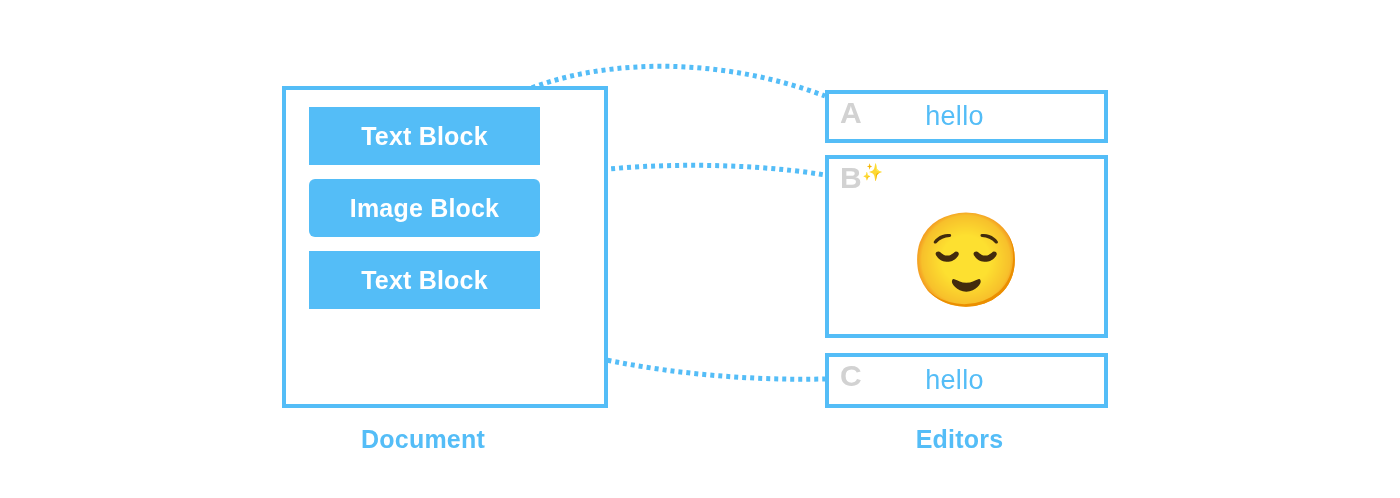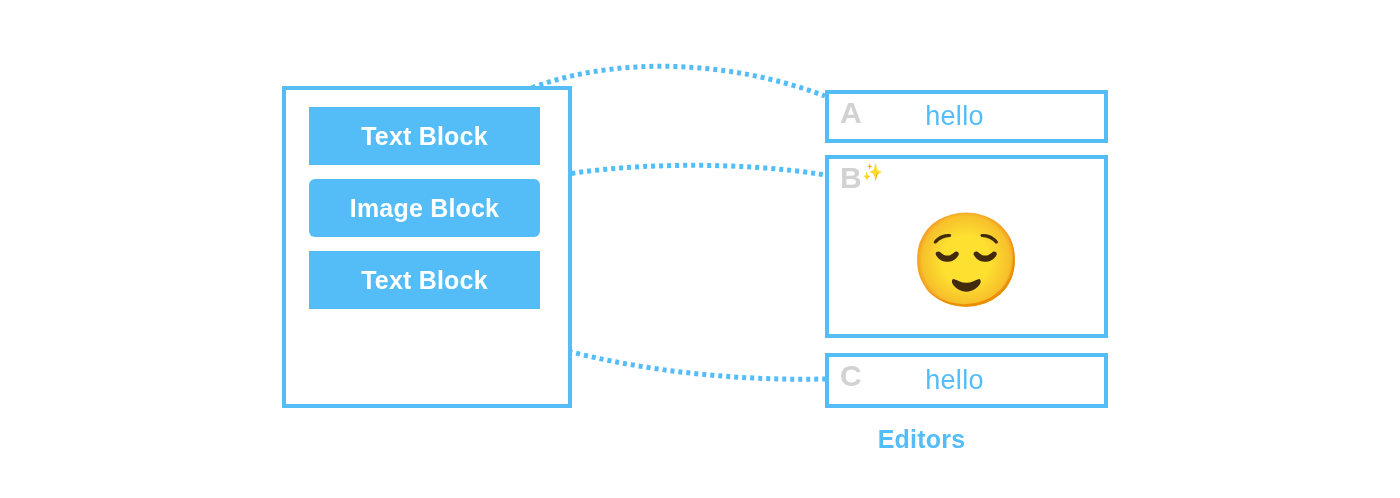--- a/index.html
+++ b/index.html
@@ -28,21 +28,21 @@
     width: 1400px;
     height: 498px;
     pointer-events: none;
   }
 
   
   #document-panel {
     position: absolute;
     left: 282px;
     top: 86px;
-    width: 290px;
+    width: 326px;
     height: 322px;
     box-sizing: border-box;
     border: 4px solid #54bdf7;
     background: #ffffff;
   }
 
   .doc-block {
     position: absolute;
     left: 23px;
     width: 231px;
@@ -131,21 +131,21 @@
   .caption {
     position: absolute;
     color: #54bdf7;
     font-size: 25px;
     font-weight: bold;
     line-height: 1;
     text-align: center;
     letter-spacing: 0.2px;
   }
   #caption-document { left: 282px; top: 427px; width: 282px; }
-  #caption-editors  { left: 780px; top: 427px; width: 283px; }
+  #caption-editors  { left: 818px; top: 427px; width: 283px; }
 </style>
 </head>
 <body>
 
 <div id="canvas">
 
   <svg id="connectors" viewBox="0 0 1400 498" xmlns="http://www.w3.org/2000/svg">
     <path fill="none" stroke="#54bdf7" stroke-width="5" stroke-linecap="butt" stroke-dasharray="4 4" d="M 482 113 C 560 60, 700 49, 825 96"></path>
     <path fill="none" stroke="#54bdf7" stroke-width="5" stroke-linecap="butt" stroke-dasharray="4 4" d="M 540 179 C 620 162, 740 161, 825 175"></path>
     <path fill="none" stroke="#54bdf7" stroke-width="5" stroke-linecap="butt" stroke-dasharray="4 4" d="M 450 304 C 530 354, 680 382, 825 379"></path>
@@ -180,15 +180,16 @@
   </div>
 
   <div class="editor-box" id="editor-box-2">
     <div class="editor-tag">
       <span class="editor-letter">C</span>
       <span class="editor-badge"></span>
     </div>
     <div class="editor-text">hello</div>
   </div>
 
+  <div class="caption" id="caption-document">Document</div>
   <div class="caption" id="caption-editors">Editors</div>
 
 </div>
 
 </body></html>

